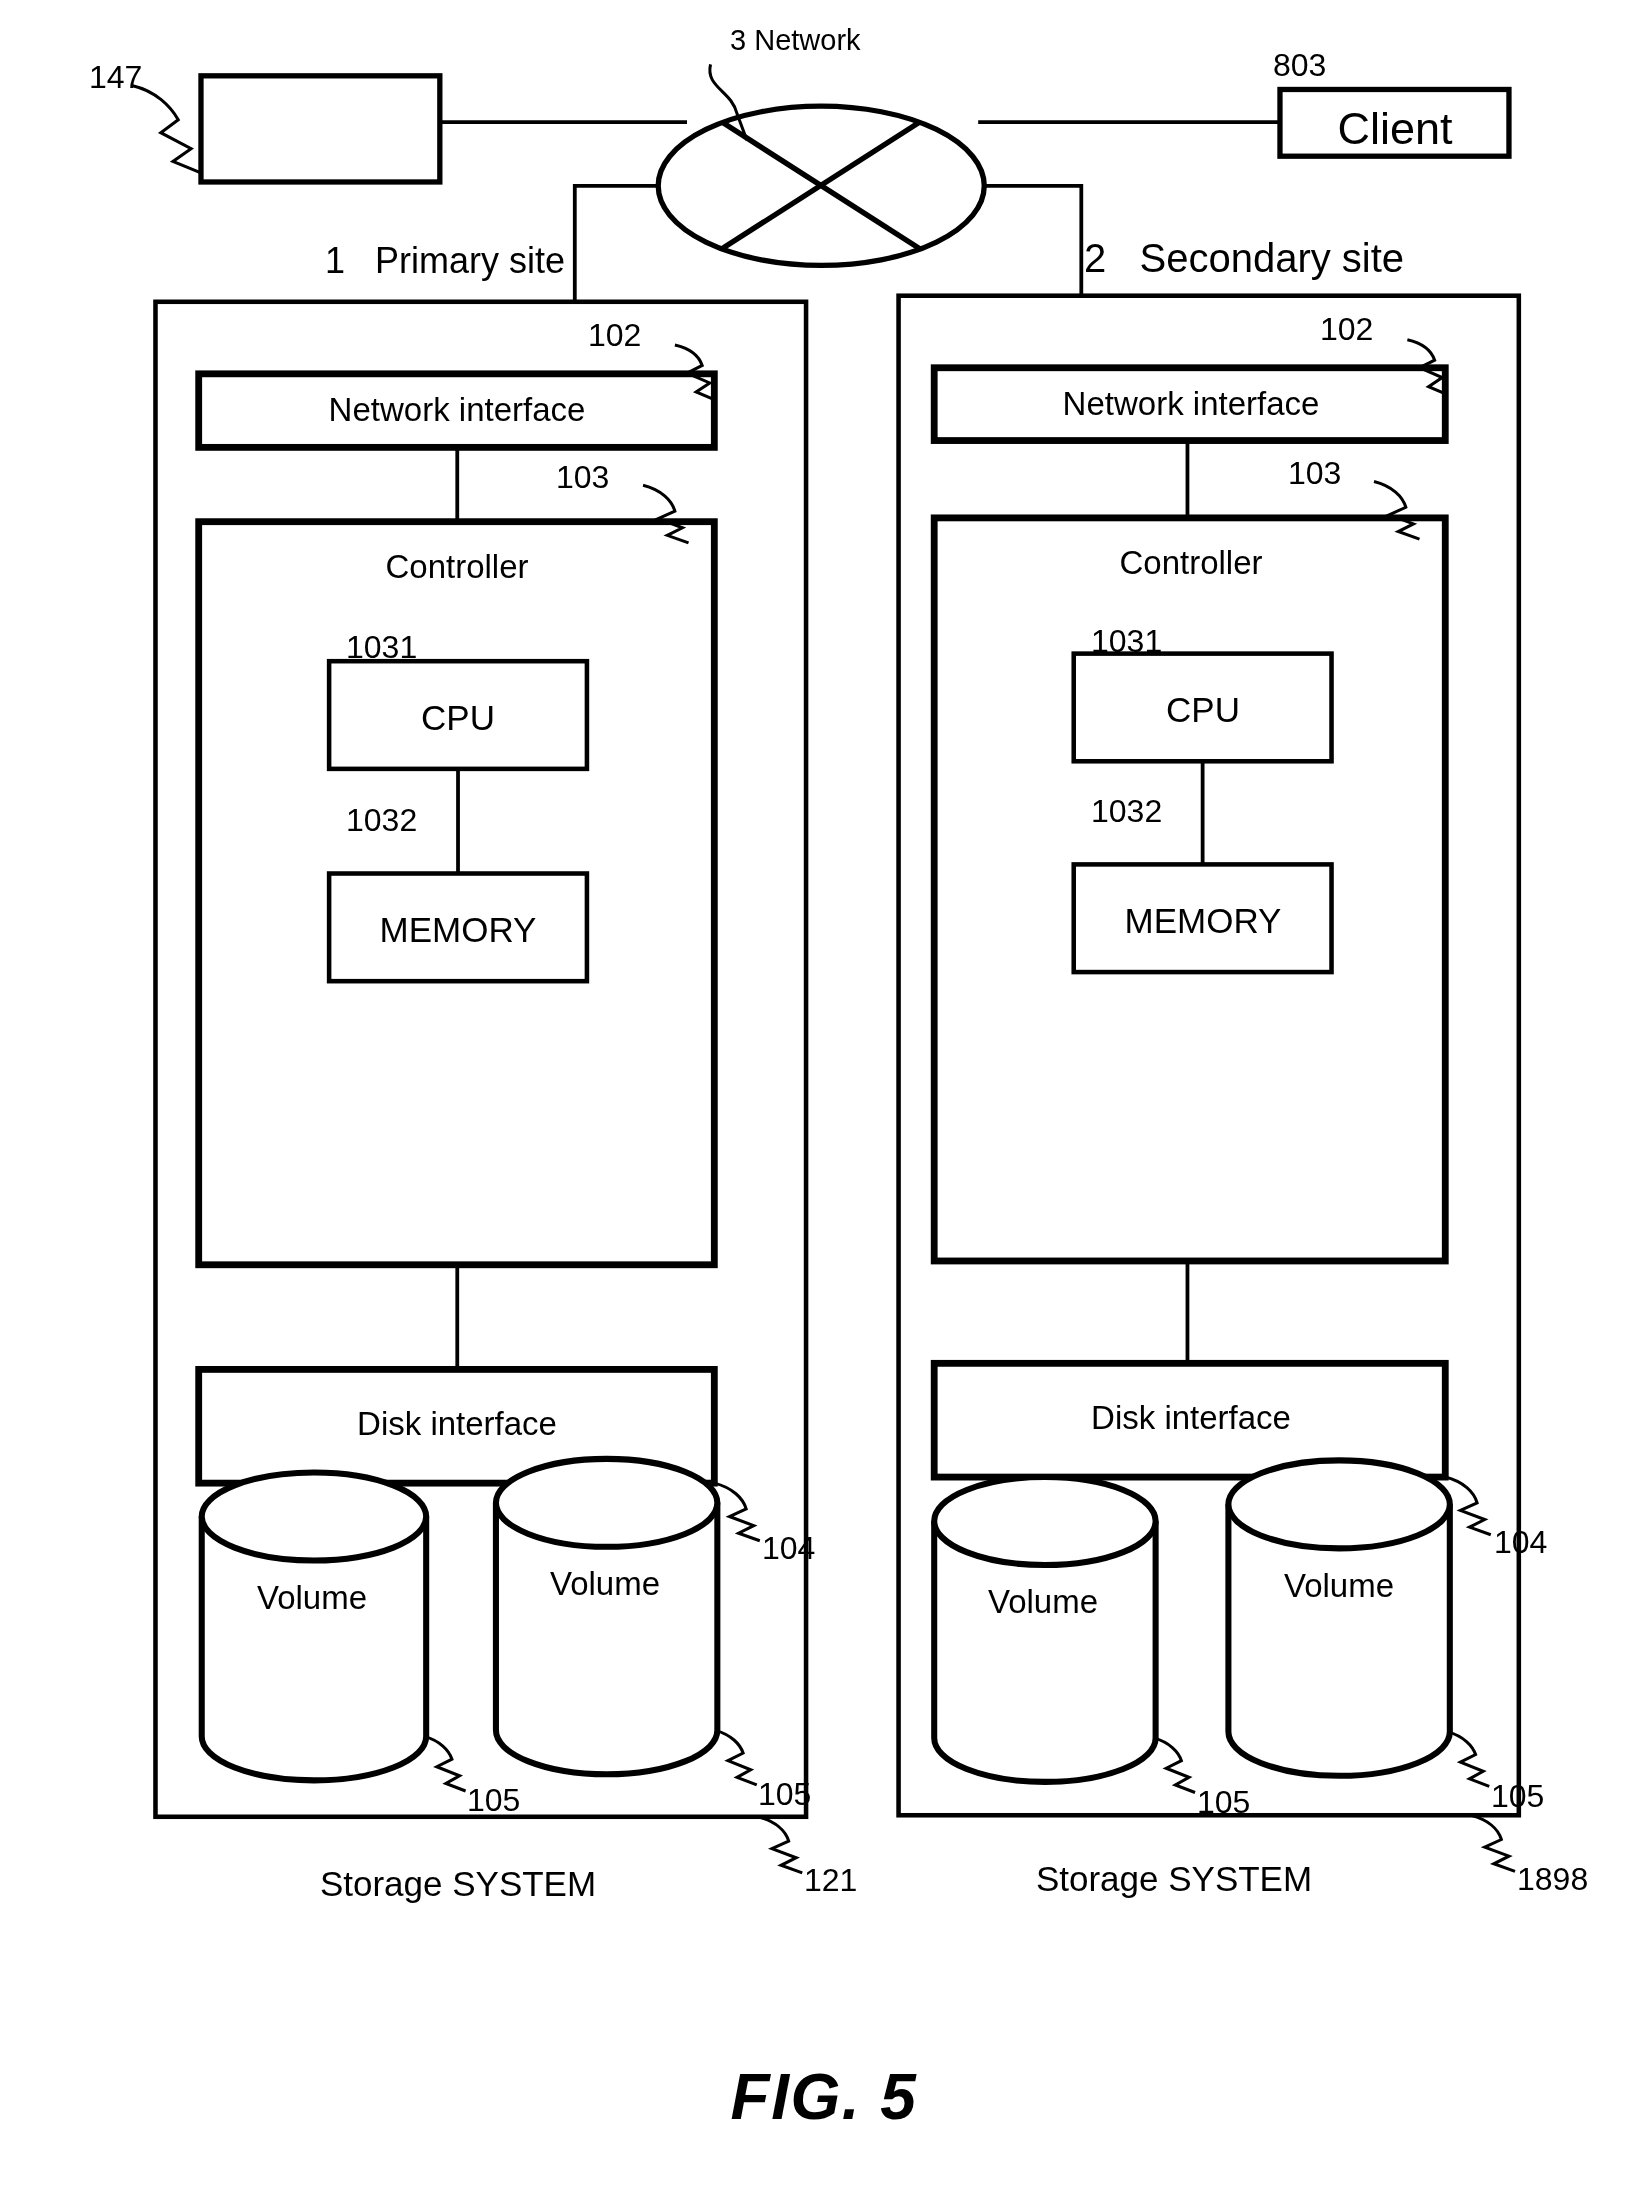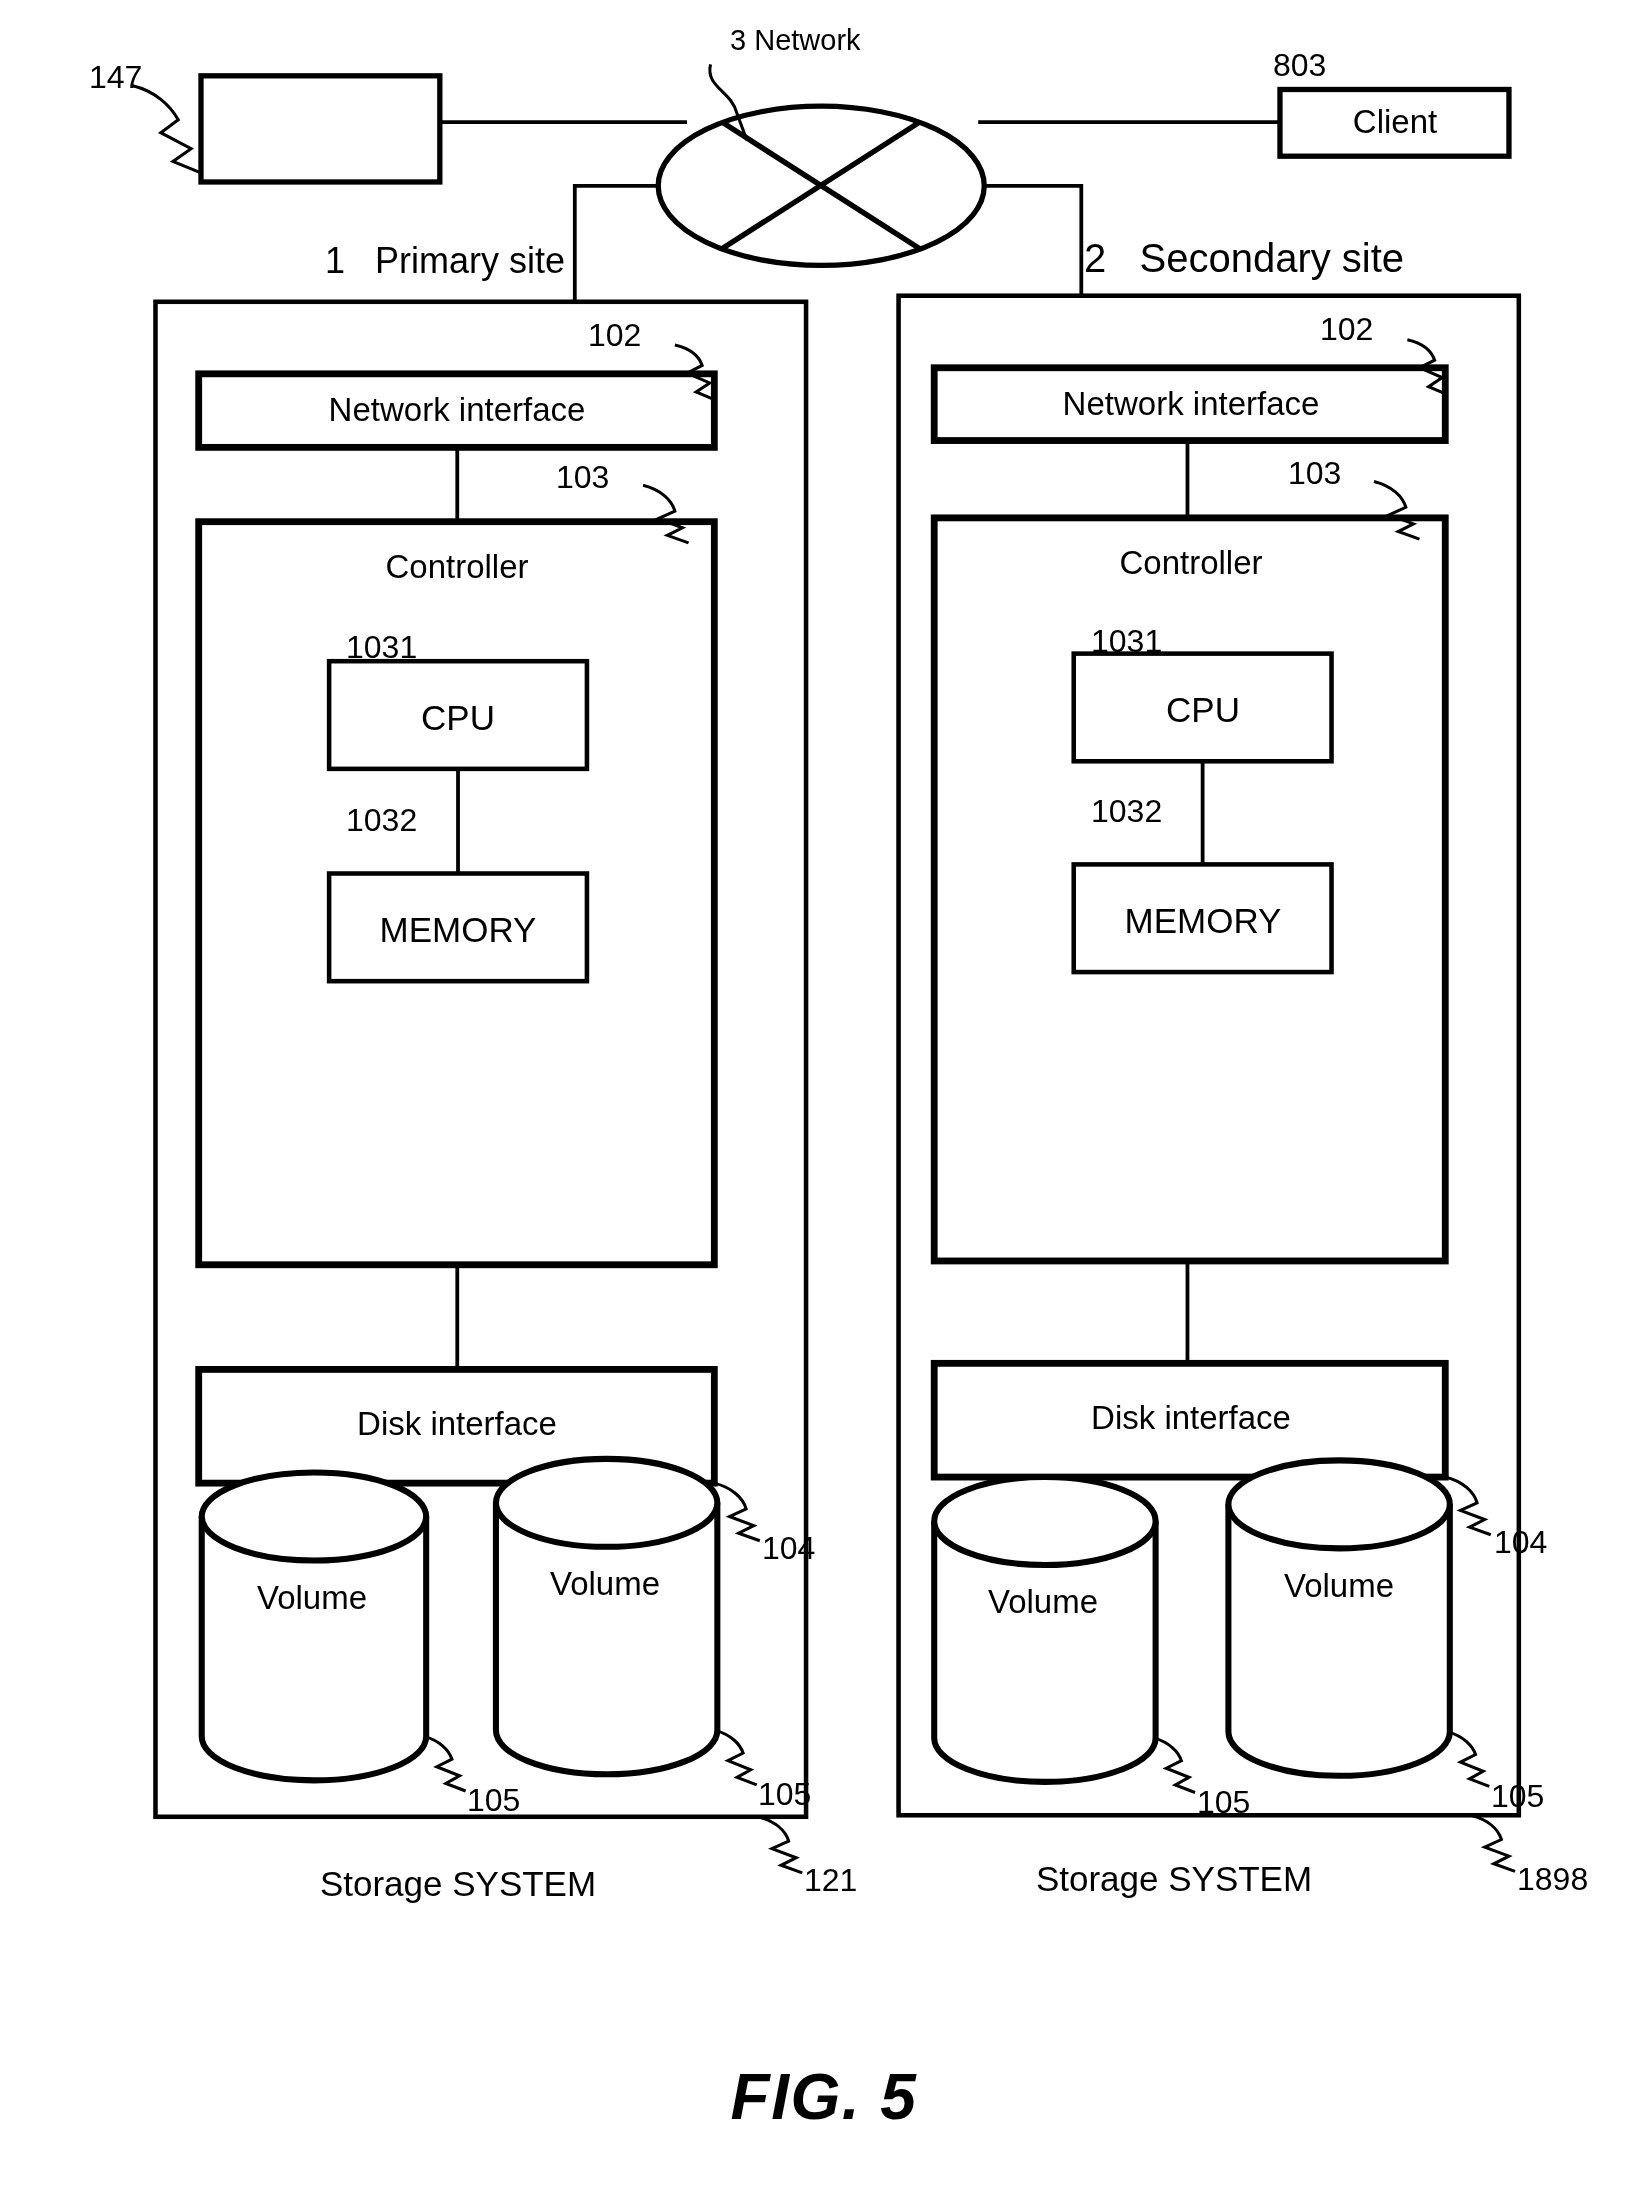--- a/index.html
+++ b/index.html
@@ -146,21 +146,21 @@
 
   </svg>
 
   <div class="lbl" style="left:89px; top:59px; font-size:32px;">147</div>
 
 
   <div class="lbl" style="left:690px; top:24px; font-size:29px;margin-left:40px;">3 Network</div>
 
   <div class="lbl" style="left:1273px; top:47px; font-size:32px;">803</div>
 
-  <div class="lbl ctr" style="left:1395px; top:103px; font-size:33px;">Client</div>
+  <div class="lbl ctr" style="left:1395px; top:103px; font-size:45px;">Client</div>
 
   <div class="lbl ctr" style="left:445px; top:240px; font-size:36px;">1   Primary site</div>
 
   <div class="lbl" style="left:588px; top:317px; font-size:32px;">102</div>
 
   <div class="lbl ctr" style="left:457px; top:391px; font-size:33px;">Network interface</div>
 
   <div class="lbl" style="left:556px; top:459px; font-size:32px;">103</div>
 
   <div class="lbl ctr" style="left:457px; top:548px; font-size:33px;">Controller</div>

